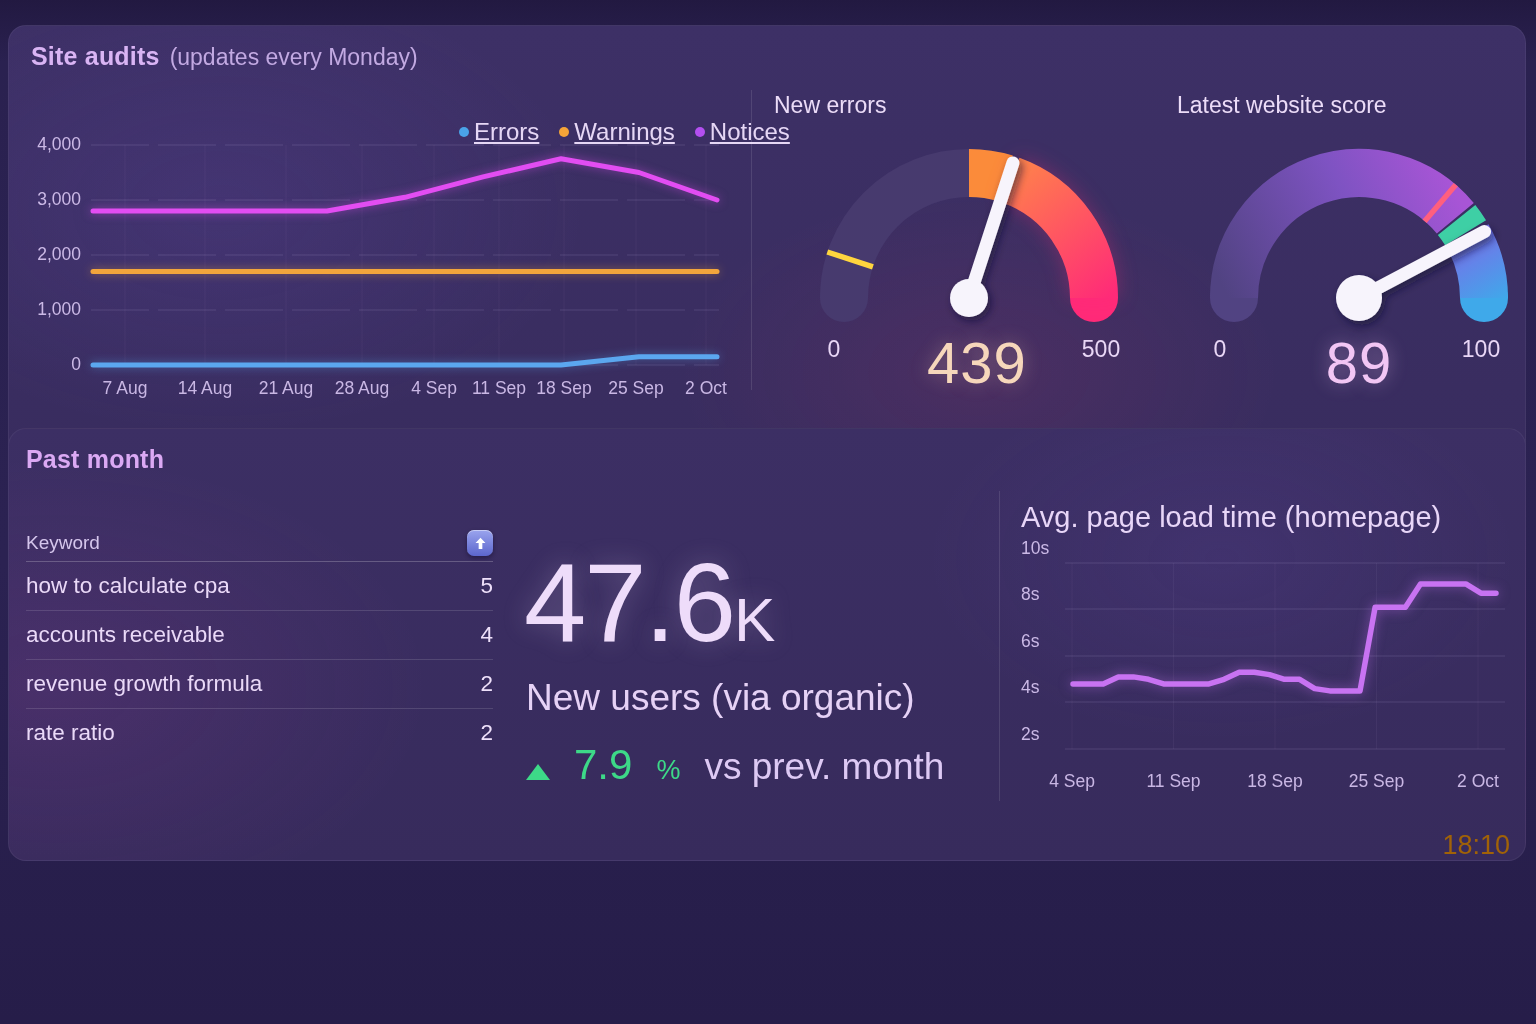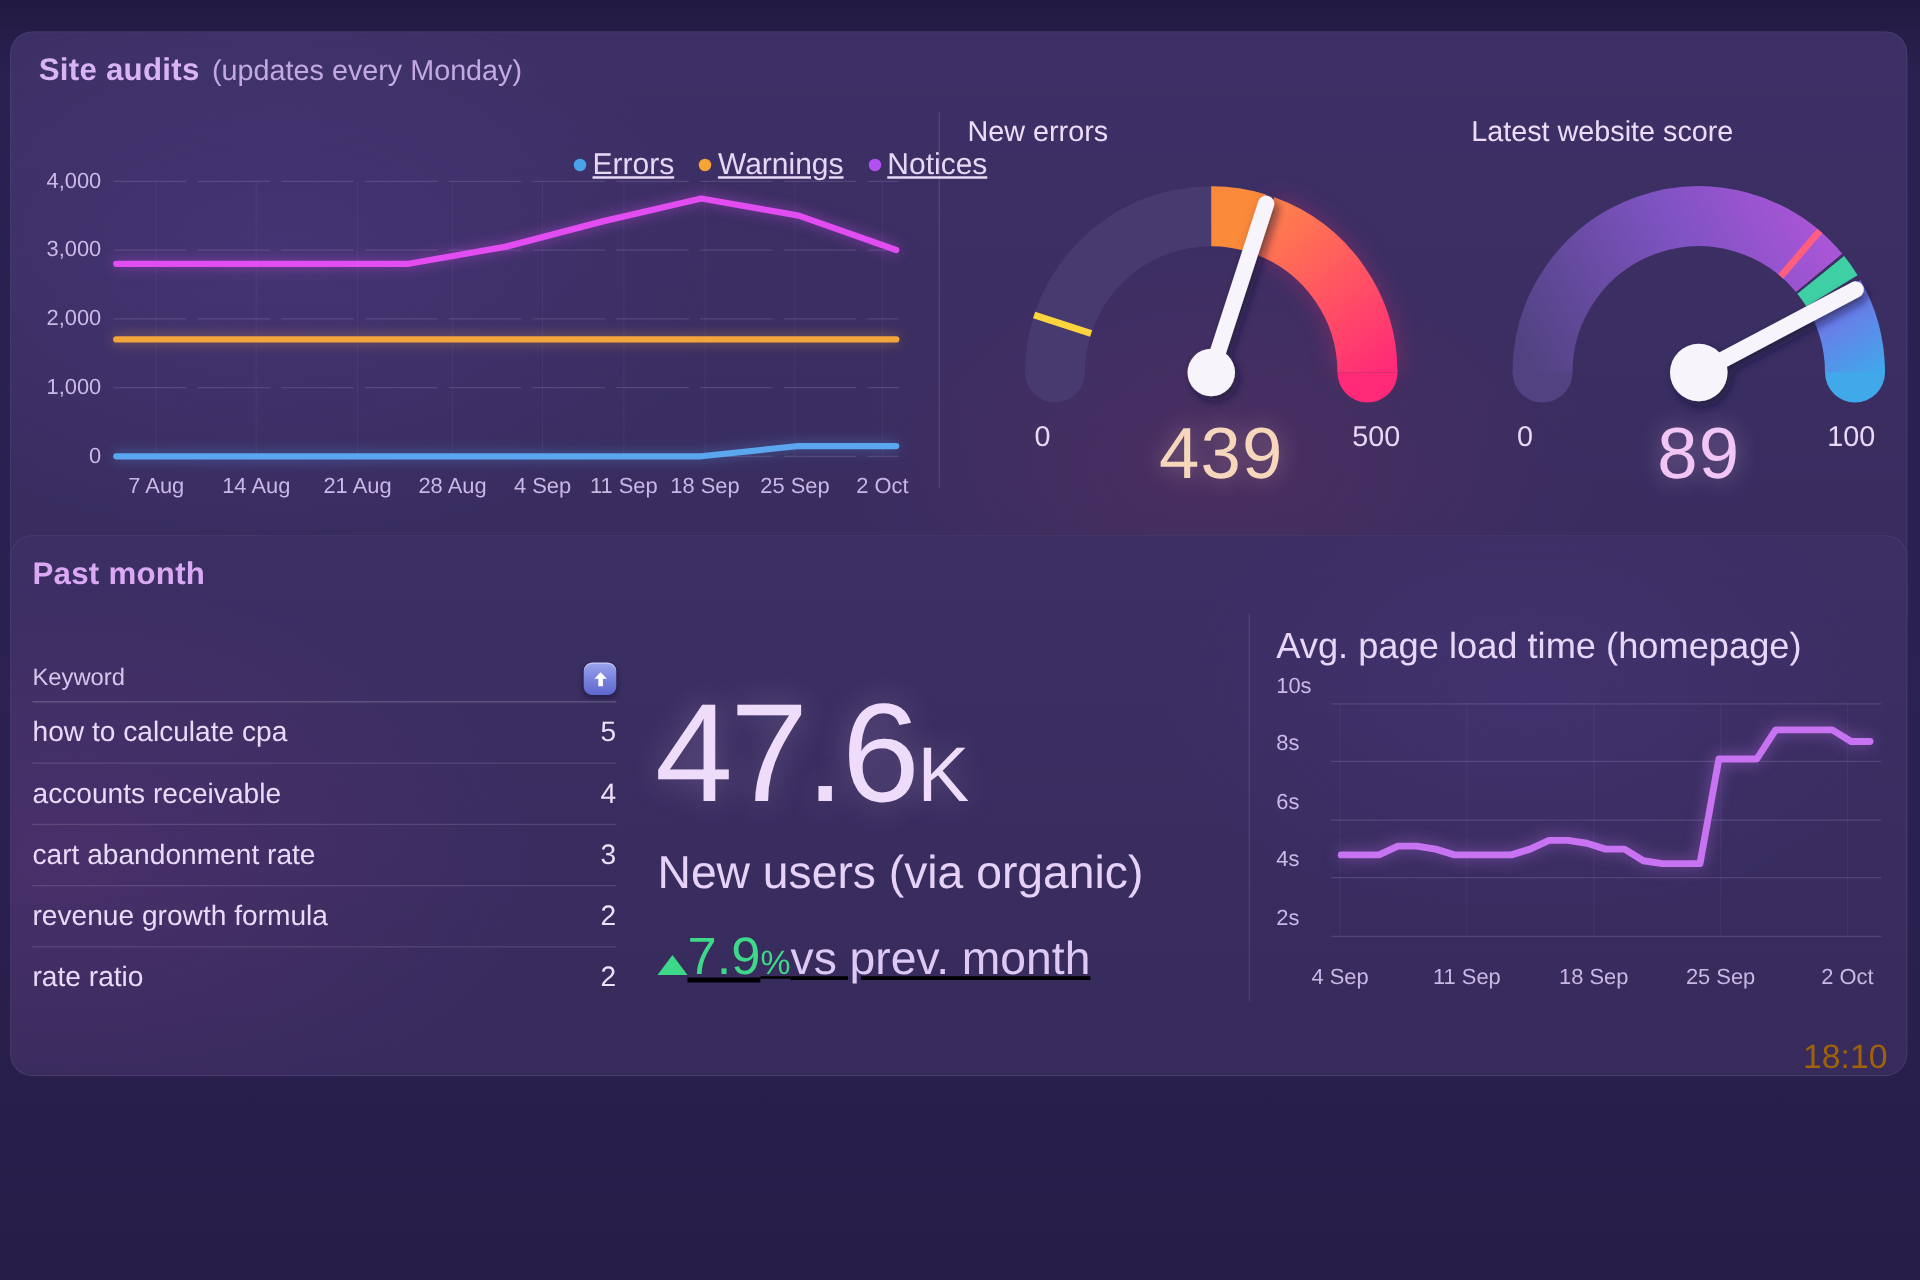--- a/index.html
+++ b/index.html
@@ -68,21 +68,21 @@
   .kw-row{height:48px;display:flex;justify-content:space-between;align-items:center;
     border-bottom:1px solid rgba(255,255,255,0.13);}
   .kw-row:last-child{border-bottom:none;}
   .kw-keyword{font-size:22.5px;color:#ead9f8;}
   .kw-count{font-size:22.5px;color:#eee0fa;}
   
   .kpi-value{font-size:112px;font-weight:400;color:#eedcfa;line-height:1;letter-spacing:-2px;
     text-shadow:0 0 26px rgba(238,220,250,.25);}
   .kpi-unit{font-size:62px;text-transform:uppercase;letter-spacing:0;}
   .kpi-label{font-size:37px;color:#e6d2f6;}
-  .kpi-delta{display:flex;align-items:baseline;gap:0;text-decoration:underline;}
+  .kpi-delta{display:flex;align-items:baseline;gap:24px;}
   .delta-value{font-size:42px;}
   .delta-unit{font-size:27px;}
   .delta-suffix{font-size:37px;color:#ddc9f4;}
   .load-title{font-size:29px;color:#e8d6f8;}
   #clock{position:absolute;right:26px;top:830px;font-size:27px;color:#a16207;}
 </style>
 </head>
 <body>
 
 <section class="panel" id="top-panel">
@@ -226,24 +226,20 @@
     </div>
     <div class="kw-row">
       <span class="kw-keyword">how to calculate cpa</span>
       <span class="kw-count">5</span>
     </div>
     <div class="kw-row">
       <span class="kw-keyword">accounts receivable</span>
       <span class="kw-count">4</span>
     </div>
     <div class="kw-row">
-      <span class="kw-keyword">cart abandonment rate</span>
-      <span class="kw-count">3</span>
-    </div>
-    <div class="kw-row">
       <span class="kw-keyword">revenue growth formula</span>
       <span class="kw-count">2</span>
     </div>
     <div class="kw-row">
       <span class="kw-keyword">rate ratio</span>
       <span class="kw-count">2</span>
     </div>
   </div>
 
   <div class="abs kpi-value" style="left:515px;top:118px;">

